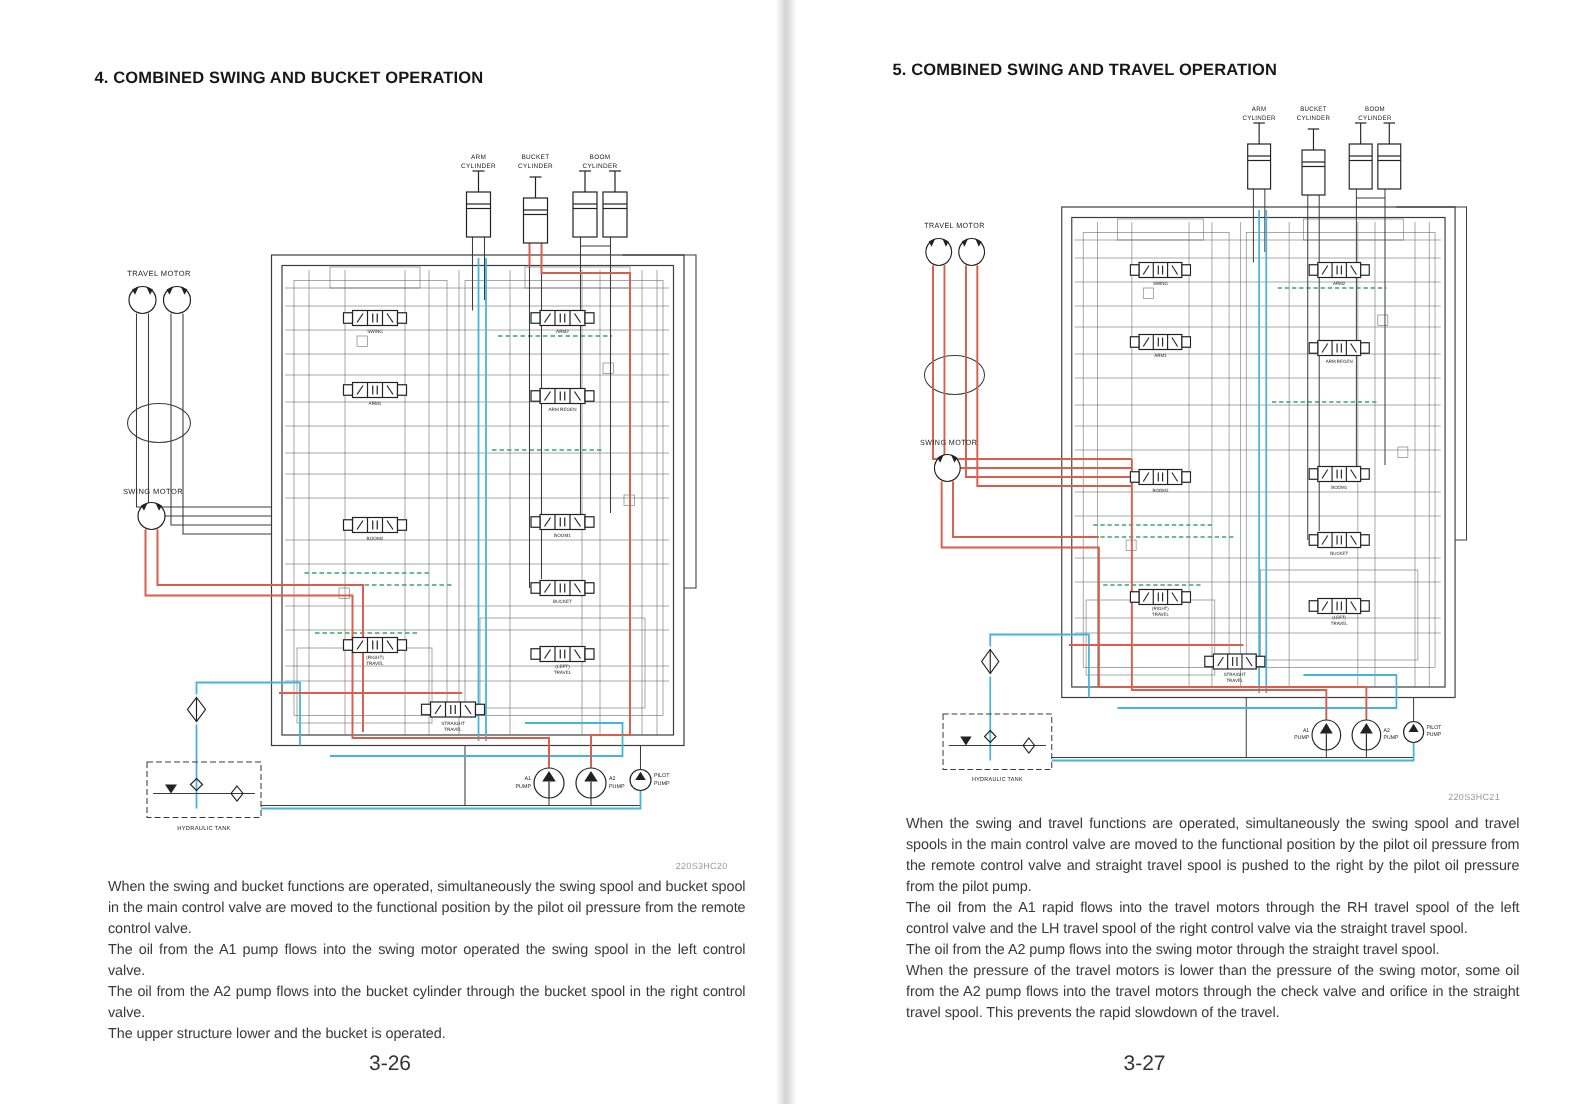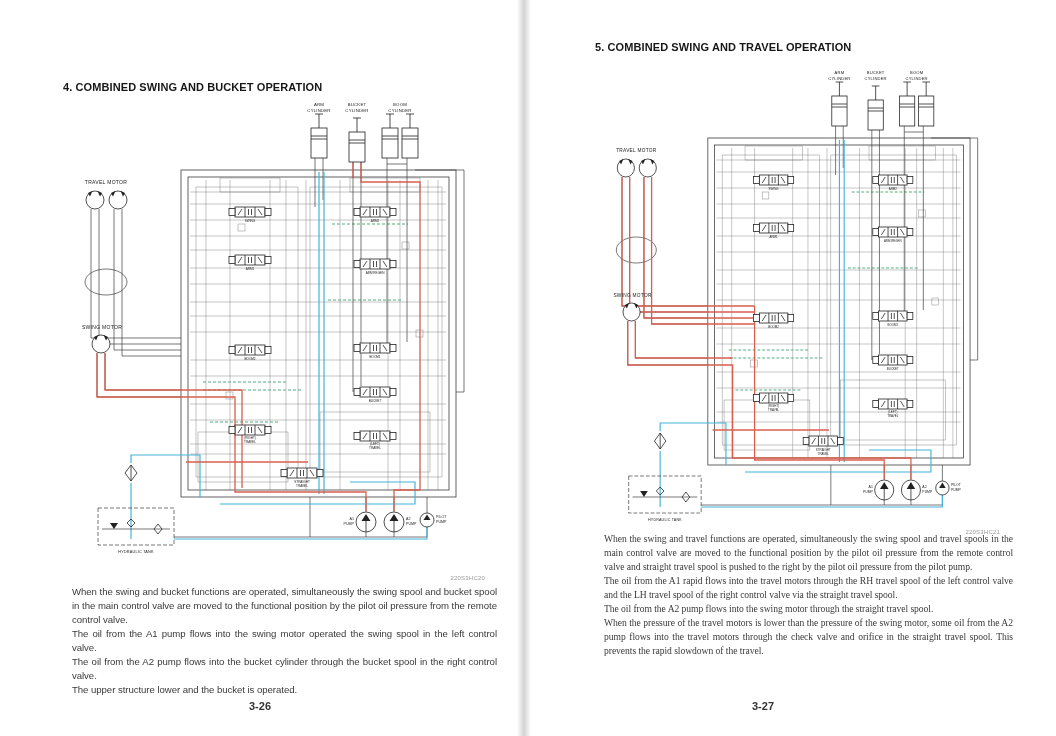--- a/index.html
+++ b/index.html
@@ -18,21 +18,21 @@
   .gutter{
     left:517px;top:0;width:14px;height:736px;
     background:linear-gradient(90deg,rgba(0,0,0,0) 0%,rgba(0,0,0,0.16) 45%,rgba(0,0,0,0.16) 55%,rgba(0,0,0,0) 100%);
   }
   h1.title{
     margin:0;font-size:11px;font-weight:bold;color:#171717;letter-spacing:.1px;white-space:nowrap;
   }
   .bodytext{font-size:9.6px;line-height:14px;color:#3a3a3a;letter-spacing:-0.05px;}
   .bodytext p{margin:0;text-align:justify;}
   .figcode{font-size:6px;color:#9a9a9a;text-align:right;letter-spacing:.2px;}
-  .pagenum{font-size:11px;color:#333;text-align:center;width:60px;font-weight:bold;}
+  .pagenum{font-size:14px;color:#333;text-align:center;width:60px;}
   .diagram svg{display:block;width:100%;height:100%;}
   
   .ln{stroke:var(--line);stroke-width:.7;fill:none;}
   .lnt{stroke:#666;stroke-width:.45;fill:none;opacity:.85;}
   .box{stroke:#3c3c3c;stroke-width:.8;fill:none;}
   .red{stroke:var(--pressure-line);stroke-width:1.3;fill:none;}
   .cyan{stroke:var(--pilot-line);stroke-width:1.2;fill:none;}
   .green{stroke:var(--drain-line);stroke-width:.9;fill:none;stroke-dasharray:3 2;}
   .sym{stroke:#222;stroke-width:.8;fill:none;}
   .symw{stroke:#222;stroke-width:.8;fill:#fff;}
@@ -83,21 +83,21 @@
     <g id="sym-filter">
       <polygon points="0,-8 6,0 0,8 -6,0" class="symw"></polygon>
       <line x1="0" y1="-8" x2="0" y2="8" class="sym"></line>
     </g>
   </defs>
 </svg>
 
 <div class="spread">
   <div class="gutter abs"></div>
 
-  <h1 class="title abs" style="left:63px;top:46px;margin-top:35px;">4. COMBINED SWING AND BUCKET OPERATION</h1>
+  <h1 class="title abs" style="left:63px;top:46px;">4. COMBINED SWING AND BUCKET OPERATION</h1>
   <div class="diagram abs" id="diagram-left" style="left:70px;top:92px;width:430px;height:470px;">
   <svg viewBox="0 0 430 470" preserveAspectRatio="none">
 
     <g>
       <rect x="111" y="78" width="275" height="327" class="box"></rect>
       <rect x="118" y="85" width="261" height="313" class="box"></rect>
       <rect x="126" y="95" width="102" height="290" class="lnt"></rect>
       <rect x="240" y="95" width="132" height="290" class="lnt"></rect>
       <rect x="150" y="86" width="60" height="14" class="lnt"></rect>
       <rect x="280" y="86" width="70" height="14" class="lnt"></rect>
@@ -365,20 +365,20 @@
       <text x="284" y="428" text-anchor="end" class="lbl3">A1</text>
       <text x="284" y="433" text-anchor="end" class="lbl3">PUMP</text>
       <text x="336" y="428" class="lbl3">A2</text>
       <text x="336" y="433" class="lbl3">PUMP</text>
       <text x="366" y="426" class="lbl3">PILOT</text>
       <text x="366" y="431" class="lbl3">PUMP</text>
     </g>
   </svg>
 </div>
   <div class="figcode abs" style="left:940px;top:529px;width:60px;">220S3HC21</div>
-  <div class="bodytext abs" style="left:604px;top:532px;width:409px;font-family:Liberation Serif, serif;">
+  <div class="bodytext abs" style="left:604px;top:543px;width:409px;">
     <p>When the swing and travel functions are operated, simultaneously the swing spool and travel spools in the main control valve are moved to the functional position by the pilot oil pressure from the remote control valve and straight travel spool is pushed to the right by the pilot oil pressure from the pilot pump.</p>
     <p>The oil from the A1 rapid flows into the travel motors through the RH travel spool of the left control valve and the LH travel spool of the right control valve via the straight travel spool.</p>
     <p>The oil from the A2 pump flows into the swing motor through the straight travel spool.</p>
     <p>When the pressure of the travel motors is lower than the pressure of the swing motor, some oil from the A2 pump flows into the travel motors through the check valve and orifice in the straight travel spool. This prevents the rapid slowdown of the travel.</p>
   </div>
   <div class="pagenum abs" style="left:733px;top:700px;">3-27</div>
 </div>
 
 </body></html>

